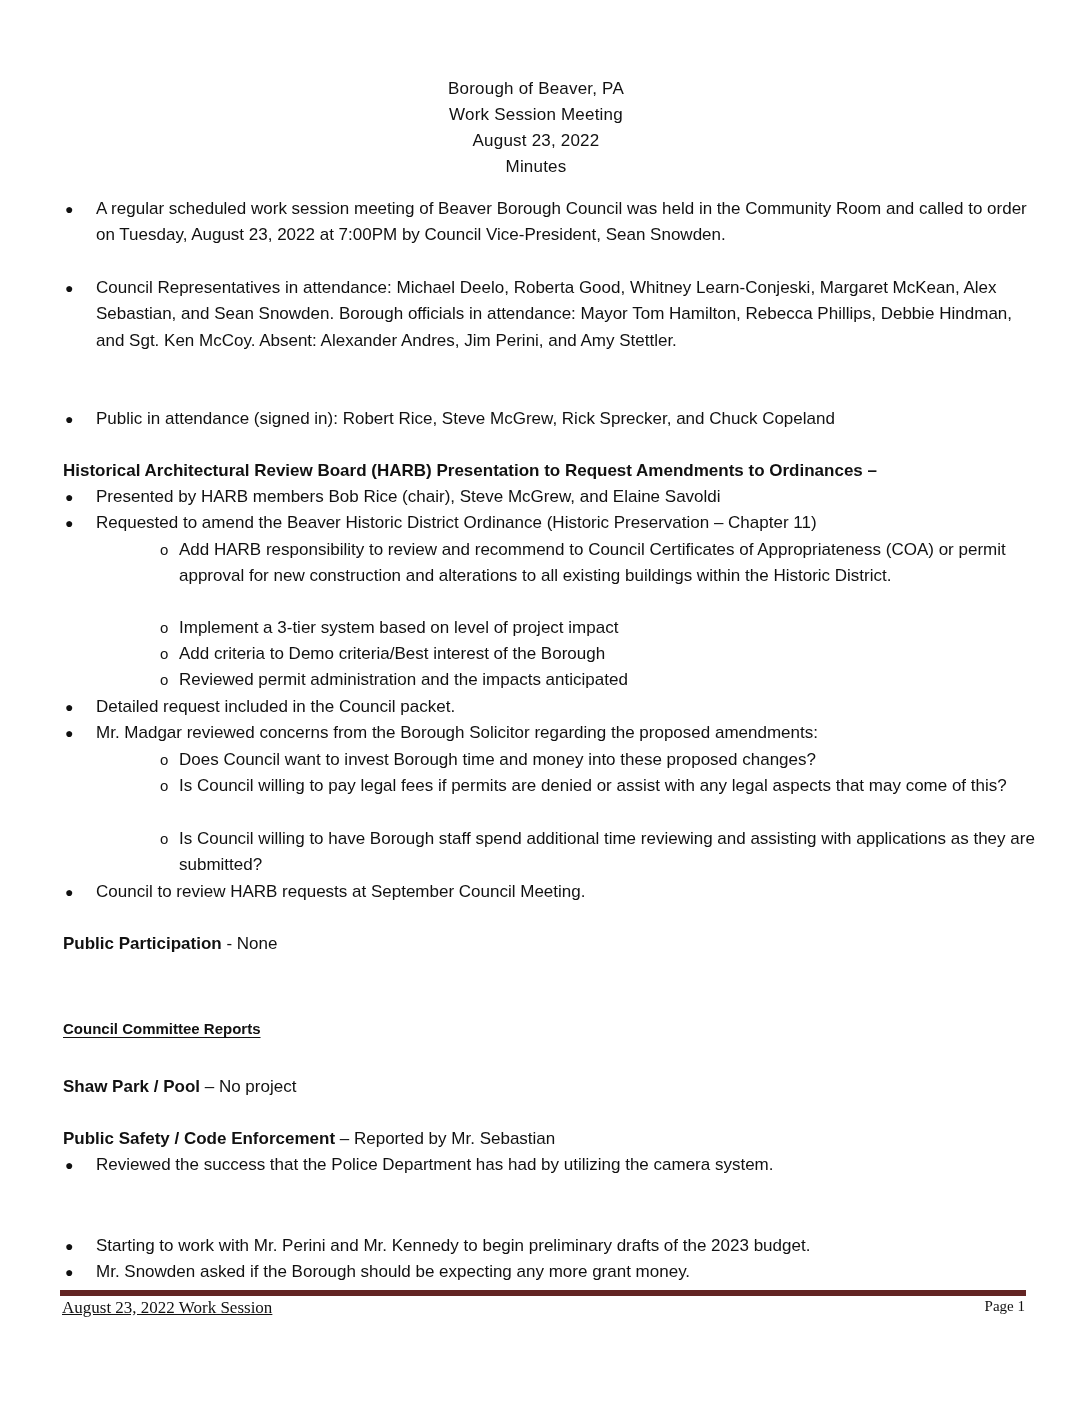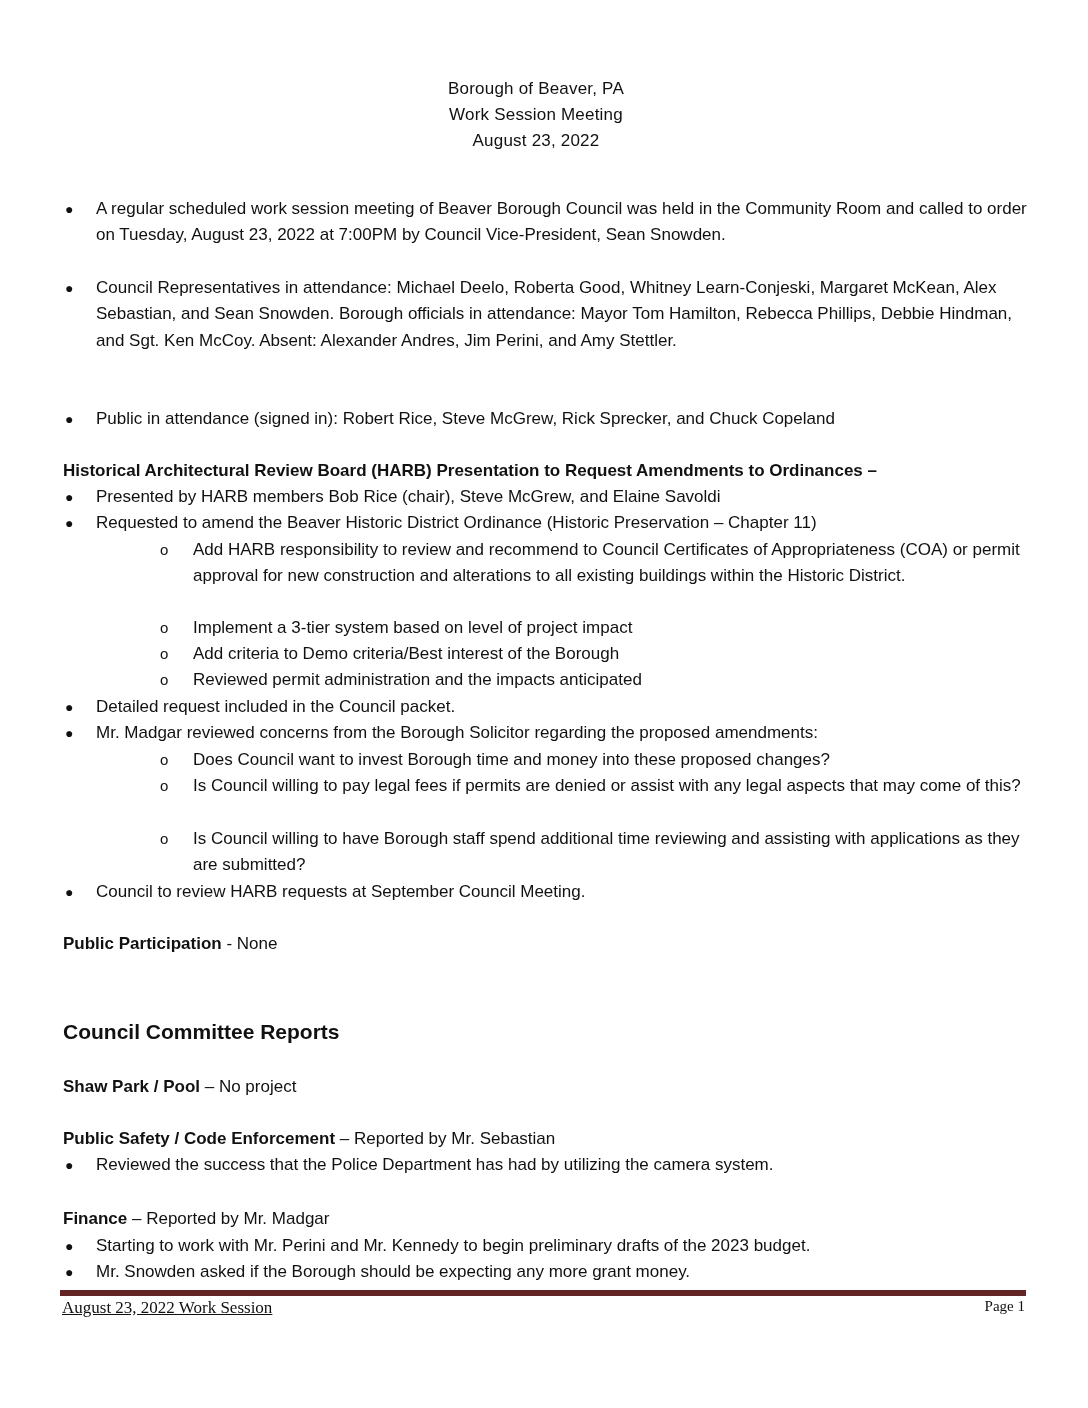--- a/index.html
+++ b/index.html
@@ -8,39 +8,40 @@
   .page { position: absolute; left: 0; top: 0; width: 1088px; height: 1408px; }
   .title-block { position: absolute; left: 0; width: 1072px; top: 76px; text-align: center;
                  font-size: 17px; line-height: 26px; }
   .title-block div { letter-spacing: 0.2px; }
   .abs { position: absolute; font-size: 17px; line-height: 26px; }
   .bullet-row { position: absolute; left: 60px; width: 970px; font-size: 17px; line-height: 26.3px; }
   .bullet-row .dot { position: absolute; left: 5px; top: 0; font-size: 14px; }
   .bullet-row .txt { margin-left: 36px; display: block; }
   .sub-row { position: absolute; left: 160px; width: 880px; font-size: 17px; line-height: 26px; }
   .sub-row .o { position: absolute; left: 0; top: 0; font-size: 15px; }
-  .sub-row .txt { margin-left: 33px; display: block; }
+  .sub-row .txt { margin-left: 19px; display: block; }
   .b { font-weight: bold; }
-  .section-heading { position: absolute; left: 63px; top: 1020px; font-size: 21px; font-weight: bold;
-                     text-underline-offset: 3px; }
+  .section-heading { position: absolute; left: 63px; top: 1020px; font-size: 15px; font-weight: bold;
+                     text-decoration: underline; text-underline-offset: 3px; }
   .footer-bar { position: absolute; left: 60px; width: 966px; top: 1290px; height: 6px; background: #632523; }
   .footer-left { position: absolute; left: 62px; top: 1298px; font-family: "Liberation Serif", "DejaVu Serif", serif;
                  font-size: 17px; text-decoration: underline; }
   .footer-right { position: absolute; right: 63px; top: 1298px; font-family: "Liberation Serif", "DejaVu Serif", serif;
                   font-size: 15px; }
 </style>
 </head>
 <body>
 
 <div class="page">
 
   <div class="title-block">
     <div>Borough of Beaver, PA</div>
     <div>Work Session Meeting</div>
     <div>August 23, 2022</div>
+    <div>Minutes</div>
   </div>
 
   <div class="bullet-row" style="top:196px;">
     <span class="dot">●</span>
     <span class="txt">A regular scheduled work session meeting of Beaver Borough Council was held in the Community Room and called to order on Tuesday, August 23, 2022 at 7:00PM by Council Vice-President, Sean Snowden.</span>
   </div>
   <div class="bullet-row" style="top:275px;">
     <span class="dot">●</span>
     <span class="txt">Council Representatives in attendance: Michael Deelo, Roberta Good, Whitney Learn-Conjeski, Margaret McKean, Alex Sebastian, and Sean Snowden. Borough officials in attendance:  Mayor Tom Hamilton, Rebecca Phillips, Debbie Hindman, and Sgt. Ken McCoy. Absent: Alexander Andres, Jim Perini, and Amy Stettler.</span>
   </div>
@@ -115,23 +116,20 @@
   </div>
 
   <div class="abs" style="left:63px; top:1126px;">
     <span class="b">Public Safety / Code Enforcement</span><span> – Reported by Mr. Sebastian</span>
   </div>
   <div class="bullet-row" style="top:1152px;">
     <span class="dot">●</span>
     <span class="txt">Reviewed the success that the Police Department has had by utilizing the camera system.</span>
   </div>
 
-  <div class="abs" style="left:63px; top:1206px;">
-    <span class="b">Finance</span><span> – Reported by Mr. Madgar</span>
-  </div>
   <div class="bullet-row" style="top:1233px;">
     <span class="dot">●</span>
     <span class="txt">Starting to work with Mr. Perini and Mr. Kennedy to begin preliminary drafts of the 2023 budget.</span>
   </div>
   <div class="bullet-row" style="top:1259px;">
     <span class="dot">●</span>
     <span class="txt">Mr. Snowden asked if the Borough should be expecting any more grant money.</span>
   </div>
 
   <div class="footer-bar"></div>

